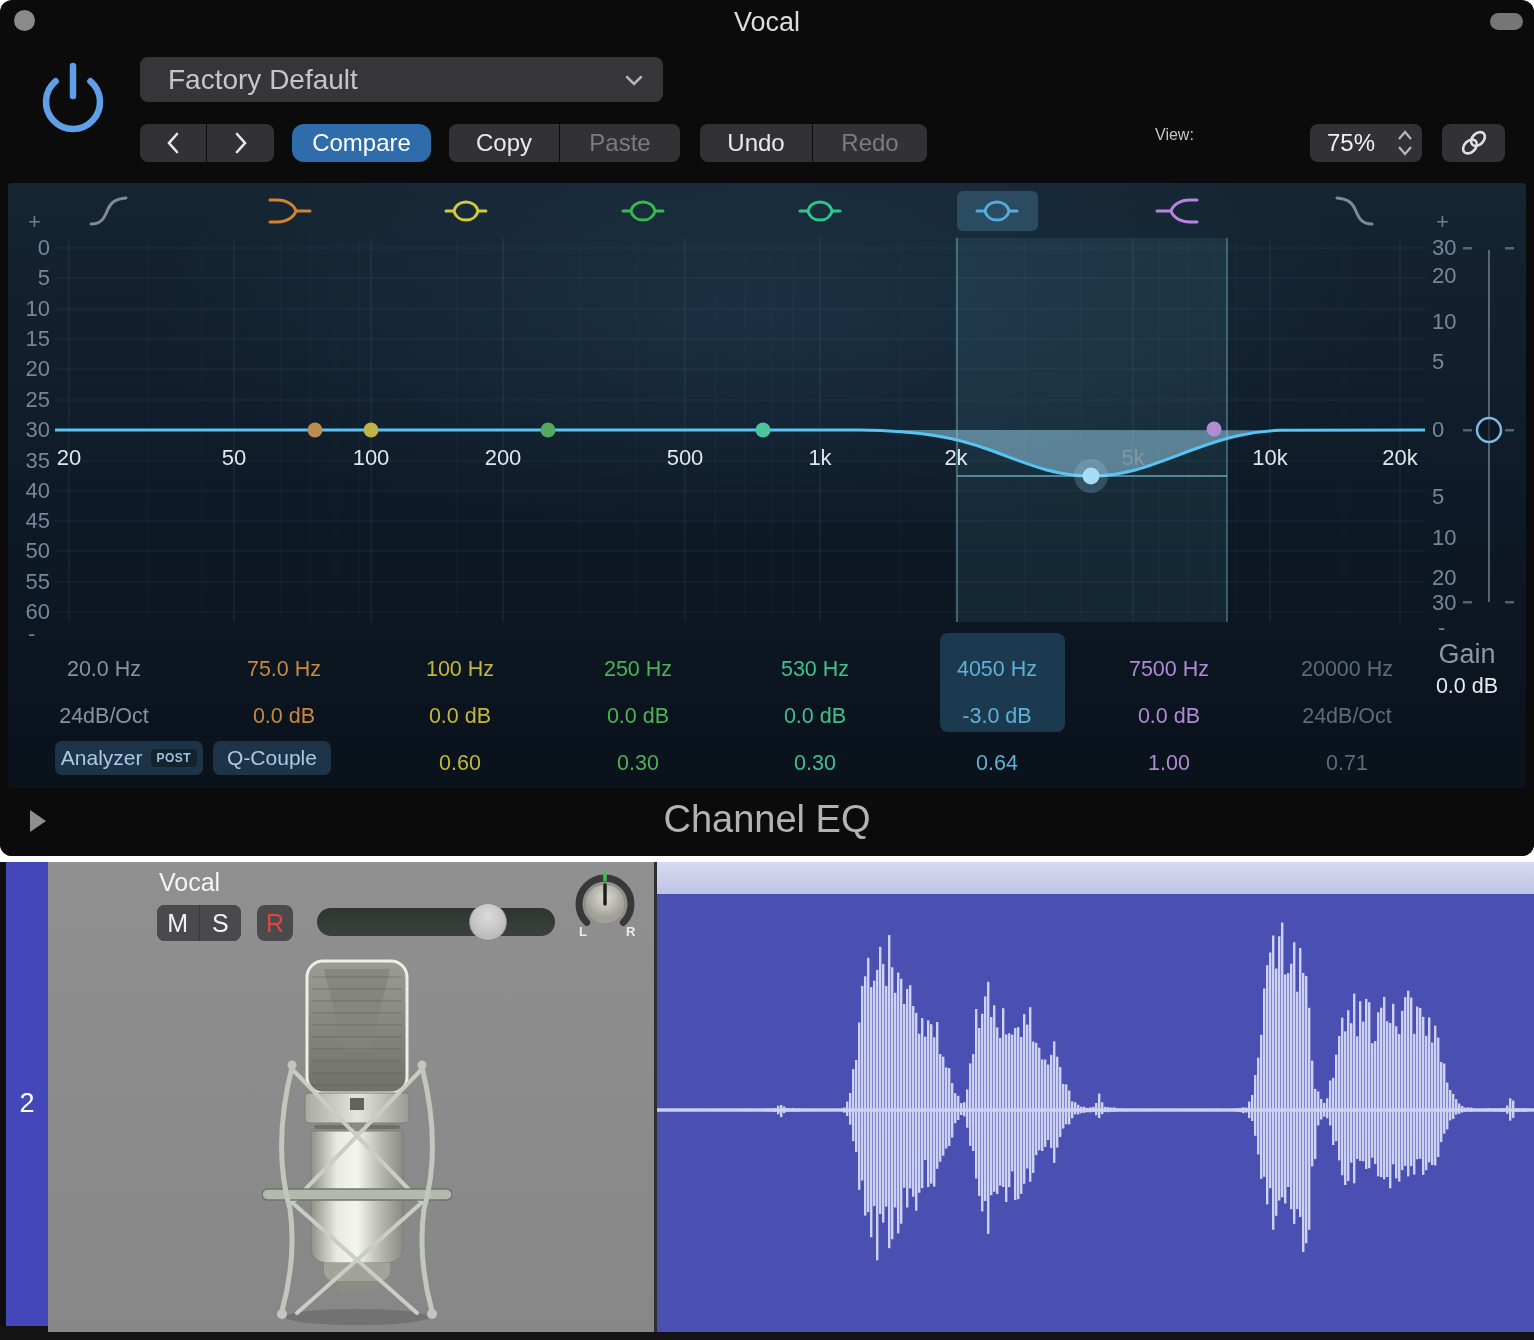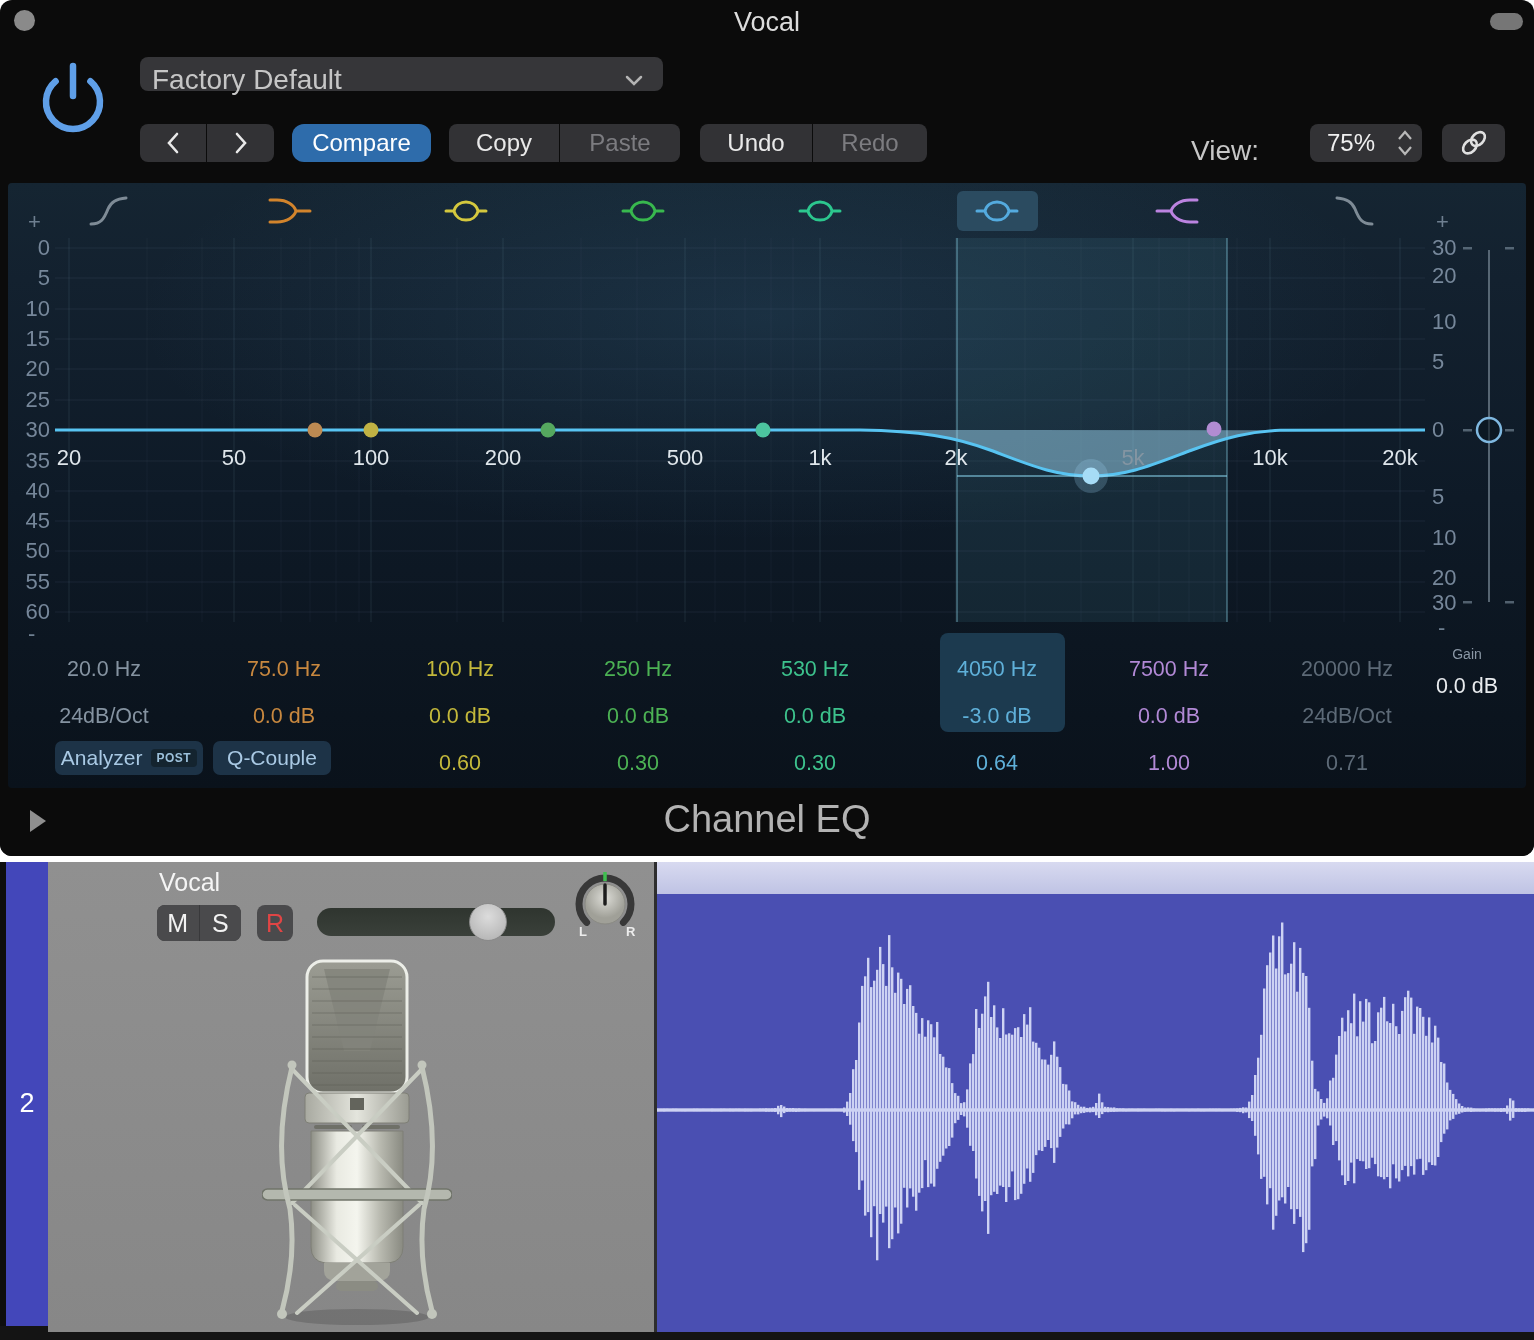--- a/index.html
+++ b/index.html
@@ -3,49 +3,49 @@
 <meta charset="utf-8">
 <style>
   html,body{margin:0;padding:0;background:#fff;font-family:"Liberation Sans",sans-serif;}
   .stage{position:relative;width:1534px;height:1340px;background:#fff;overflow:hidden;}
   
   .plugin-window{position:absolute;left:0;top:0;width:1534px;height:856px;background:#0b0b0b;border-radius:12px;overflow:hidden;}
   .win-dot{position:absolute;left:14px;top:10px;width:21px;height:21px;border-radius:50%;background:#8a8a8a;}
   .win-title{position:absolute;left:0;right:0;top:7px;text-align:center;color:#dcdcdc;font-size:27px;}
   .win-pill{position:absolute;right:11px;top:13px;width:33px;height:17px;border-radius:9px;background:#767676;}
   .power{position:absolute;left:36px;top:56px;width:74px;height:82px;cursor:pointer;}
-  .preset{position:absolute;left:140px;top:57px;width:523px;height:34px;background:#363639;border-radius:8px;color:#c6c6c6;font-size:28px;line-height:45px;padding-left:12px;box-sizing:border-box;}
+  .preset{position:absolute;left:140px;top:57px;width:523px;height:45px;background:#363639;border-radius:8px;color:#c6c6c6;font-size:28px;line-height:45px;padding-left:28px;box-sizing:border-box;}
   .preset svg{position:absolute;right:20px;top:18px;}
   .btn{position:absolute;top:124px;height:38px;background:#323235;border-radius:12px;color:#e9e9e9;font-size:24px;line-height:38px;text-align:center;}
   .btn.seg-l{border-radius:8px 0 0 8px;}
   .btn.seg-r{border-radius:0 8px 8px 0;}
   .btn.dim{color:#7c7c80;}
   .btn.primary{background:#2e6cab;color:#fff;}
-  .view-label{position:absolute;left:1155px;top:132px;width:140px;text-align:center;color:#c6c6c6;font-size:28px;line-height:38px;}
+  .view-label{position:absolute;left:1155px;top:116px;width:140px;text-align:left;color:#c6c6c6;font-size:16px;line-height:38px;}
   .stepper{position:absolute;left:1310px;top:124px;width:112px;height:38px;background:#323235;border-radius:8px;color:#f0f0f0;font-size:24px;line-height:38px;}
   .stepper .val{position:absolute;left:0;width:82px;text-align:center;}
   .stepper svg{position:absolute;right:9px;top:6px;}
   .link-btn{position:absolute;left:1442px;top:124px;width:63px;height:38px;background:#323235;border-radius:8px;}
   .link-btn svg{position:absolute;left:15px;top:3px;}
   
   .eq-panel{position:absolute;left:8px;top:183px;width:1518px;height:605px;border-radius:4px;
     background:linear-gradient(180deg,#152532 0%,#13212f 16%,#0e1a27 52%,#0a121b 100%);overflow:hidden;}
   .eq-panel::before{content:"";position:absolute;inset:0;background:radial-gradient(ellipse 900px 320px at 50% 22%,rgba(70,135,175,0.16),rgba(0,0,0,0) 70%);pointer-events:none;}
   .eq-svg{position:absolute;left:0;top:0;}
   .lax,.rax{position:absolute;color:#76879a;font-size:22px;height:24px;line-height:24px;}
   .lax{left:0;width:42px;text-align:right;}
   .rax{left:1424px;width:46px;text-align:left;}
   .axsign{position:absolute;color:#6e7f90;font-size:22px;}
   .flabel{position:absolute;top:262px;width:72px;text-align:center;color:#dfe6eb;font-size:22px;}
   .flabel.dim{color:#8495a2;}
   .band-col{position:absolute;top:455px;width:150px;text-align:center;font-size:21.5px;}
   .band-col span{display:block;line-height:32px;margin-top:15px;}
   .sel-col-bg{position:absolute;left:932px;top:450px;width:125px;height:99px;background:#1c3a4f;border-radius:8px;}
   .gain-col{position:absolute;left:1404px;top:455px;width:110px;text-align:center;}
-  .gain-col .g-label{display:block;color:#8a97a5;font-size:14px;line-height:32px;}
+  .gain-col .g-label{display:block;color:#8a97a5;font-size:27px;line-height:32px;}
   .gain-col .g-val{display:block;color:#e8ebee;font-size:21.5px;line-height:32px;}
   .eq-btn{position:absolute;top:558px;height:34px;background:#1d3347;border-radius:7px;color:#a9c9e4;font-size:21px;display:flex;align-items:center;justify-content:center;gap:8px;}
   .eq-btn .badge{background:#14242f;border-radius:4px;font-size:12px;font-weight:bold;letter-spacing:0.5px;padding:2px 6px;color:#9cc0da;}
   
   .plugin-footer{position:absolute;left:0;top:788px;width:1534px;height:68px;background:#0b0b0b;}
   .pf-title{position:absolute;left:0;right:0;top:10px;text-align:center;color:#b3b3b3;font-size:38px;font-weight:300;}
   .pf-tri{position:absolute;left:30px;top:22px;width:0;height:0;border-top:11px solid transparent;border-bottom:11px solid transparent;border-left:16px solid #8f8f8f;}
   
   .tracks{position:absolute;left:0;top:862px;width:1534px;height:478px;background:#141414;}
   .edge-left{position:absolute;left:0;top:0;width:6px;height:464px;background:#0e0e0e;}

